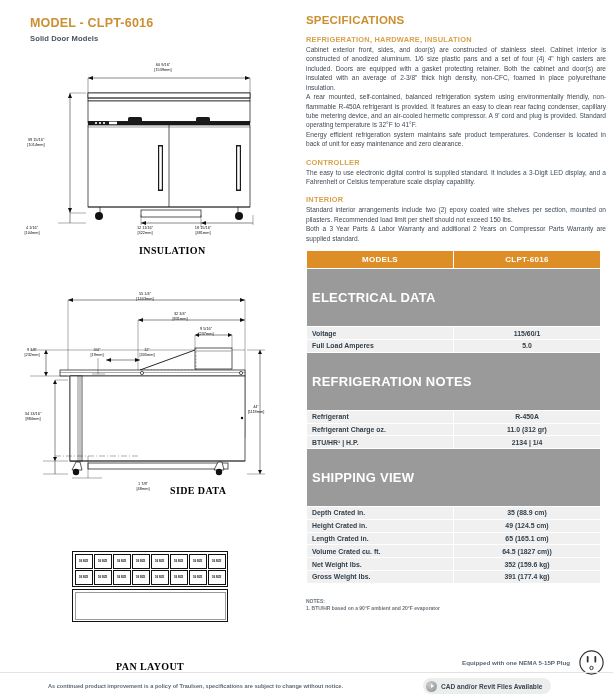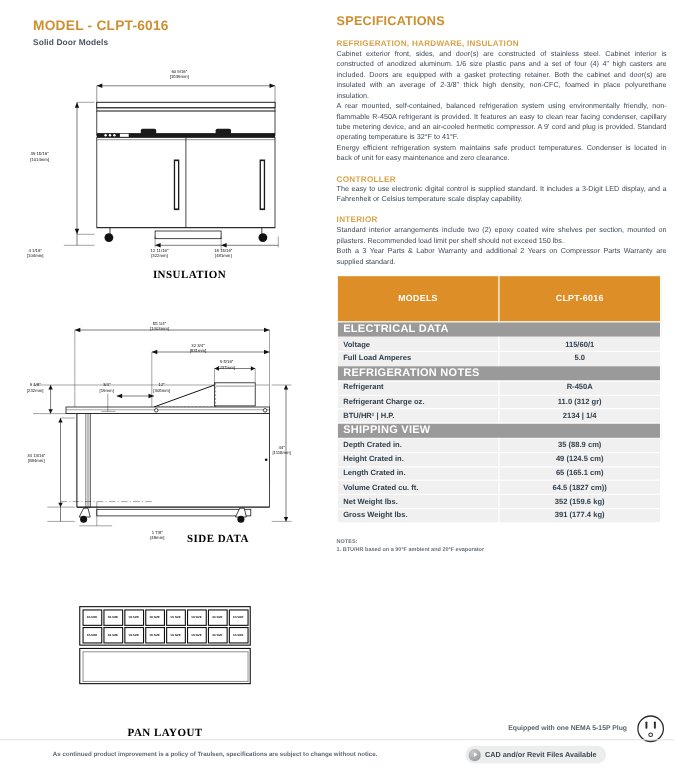--- a/index.html
+++ b/index.html
@@ -57,26 +57,26 @@
     width: 295px; border-collapse: collapse; margin-top: 7px;
     table-layout: fixed;
   }
   table.spec td {
     border: 1px solid #ffffff;
     font-size: 6.9px; color: #32404c;
     padding: 2.4px 5px; font-weight: 600;
   }
   tr.hdr td {
     background: #dd8e27; color: #fff; font-weight: 700;
-    text-align: center; font-size: 8px; padding: 16px 5px;
+    text-align: center; font-size: 8px; padding: 4px 5px;
     letter-spacing: .3px;
   }
   tr.group td {
     background: #9a9a9a; color: #fff; font-weight: 700;
-    font-size: 10px; letter-spacing: .25px; padding: 1px 5px;
+    font-size: 13px; letter-spacing: .25px; padding: 21px 5px;
   }
   tr.data td { background: #f0f0f0; }
   tr.data td.label { text-align: left; width: 132px; }
   tr.data td.value { text-align: center; }
 
   .notes {
     margin-top: 14px; font-size: 5px; color: #6a737c; line-height: 1.5;
     font-weight: 600;
   }
 

